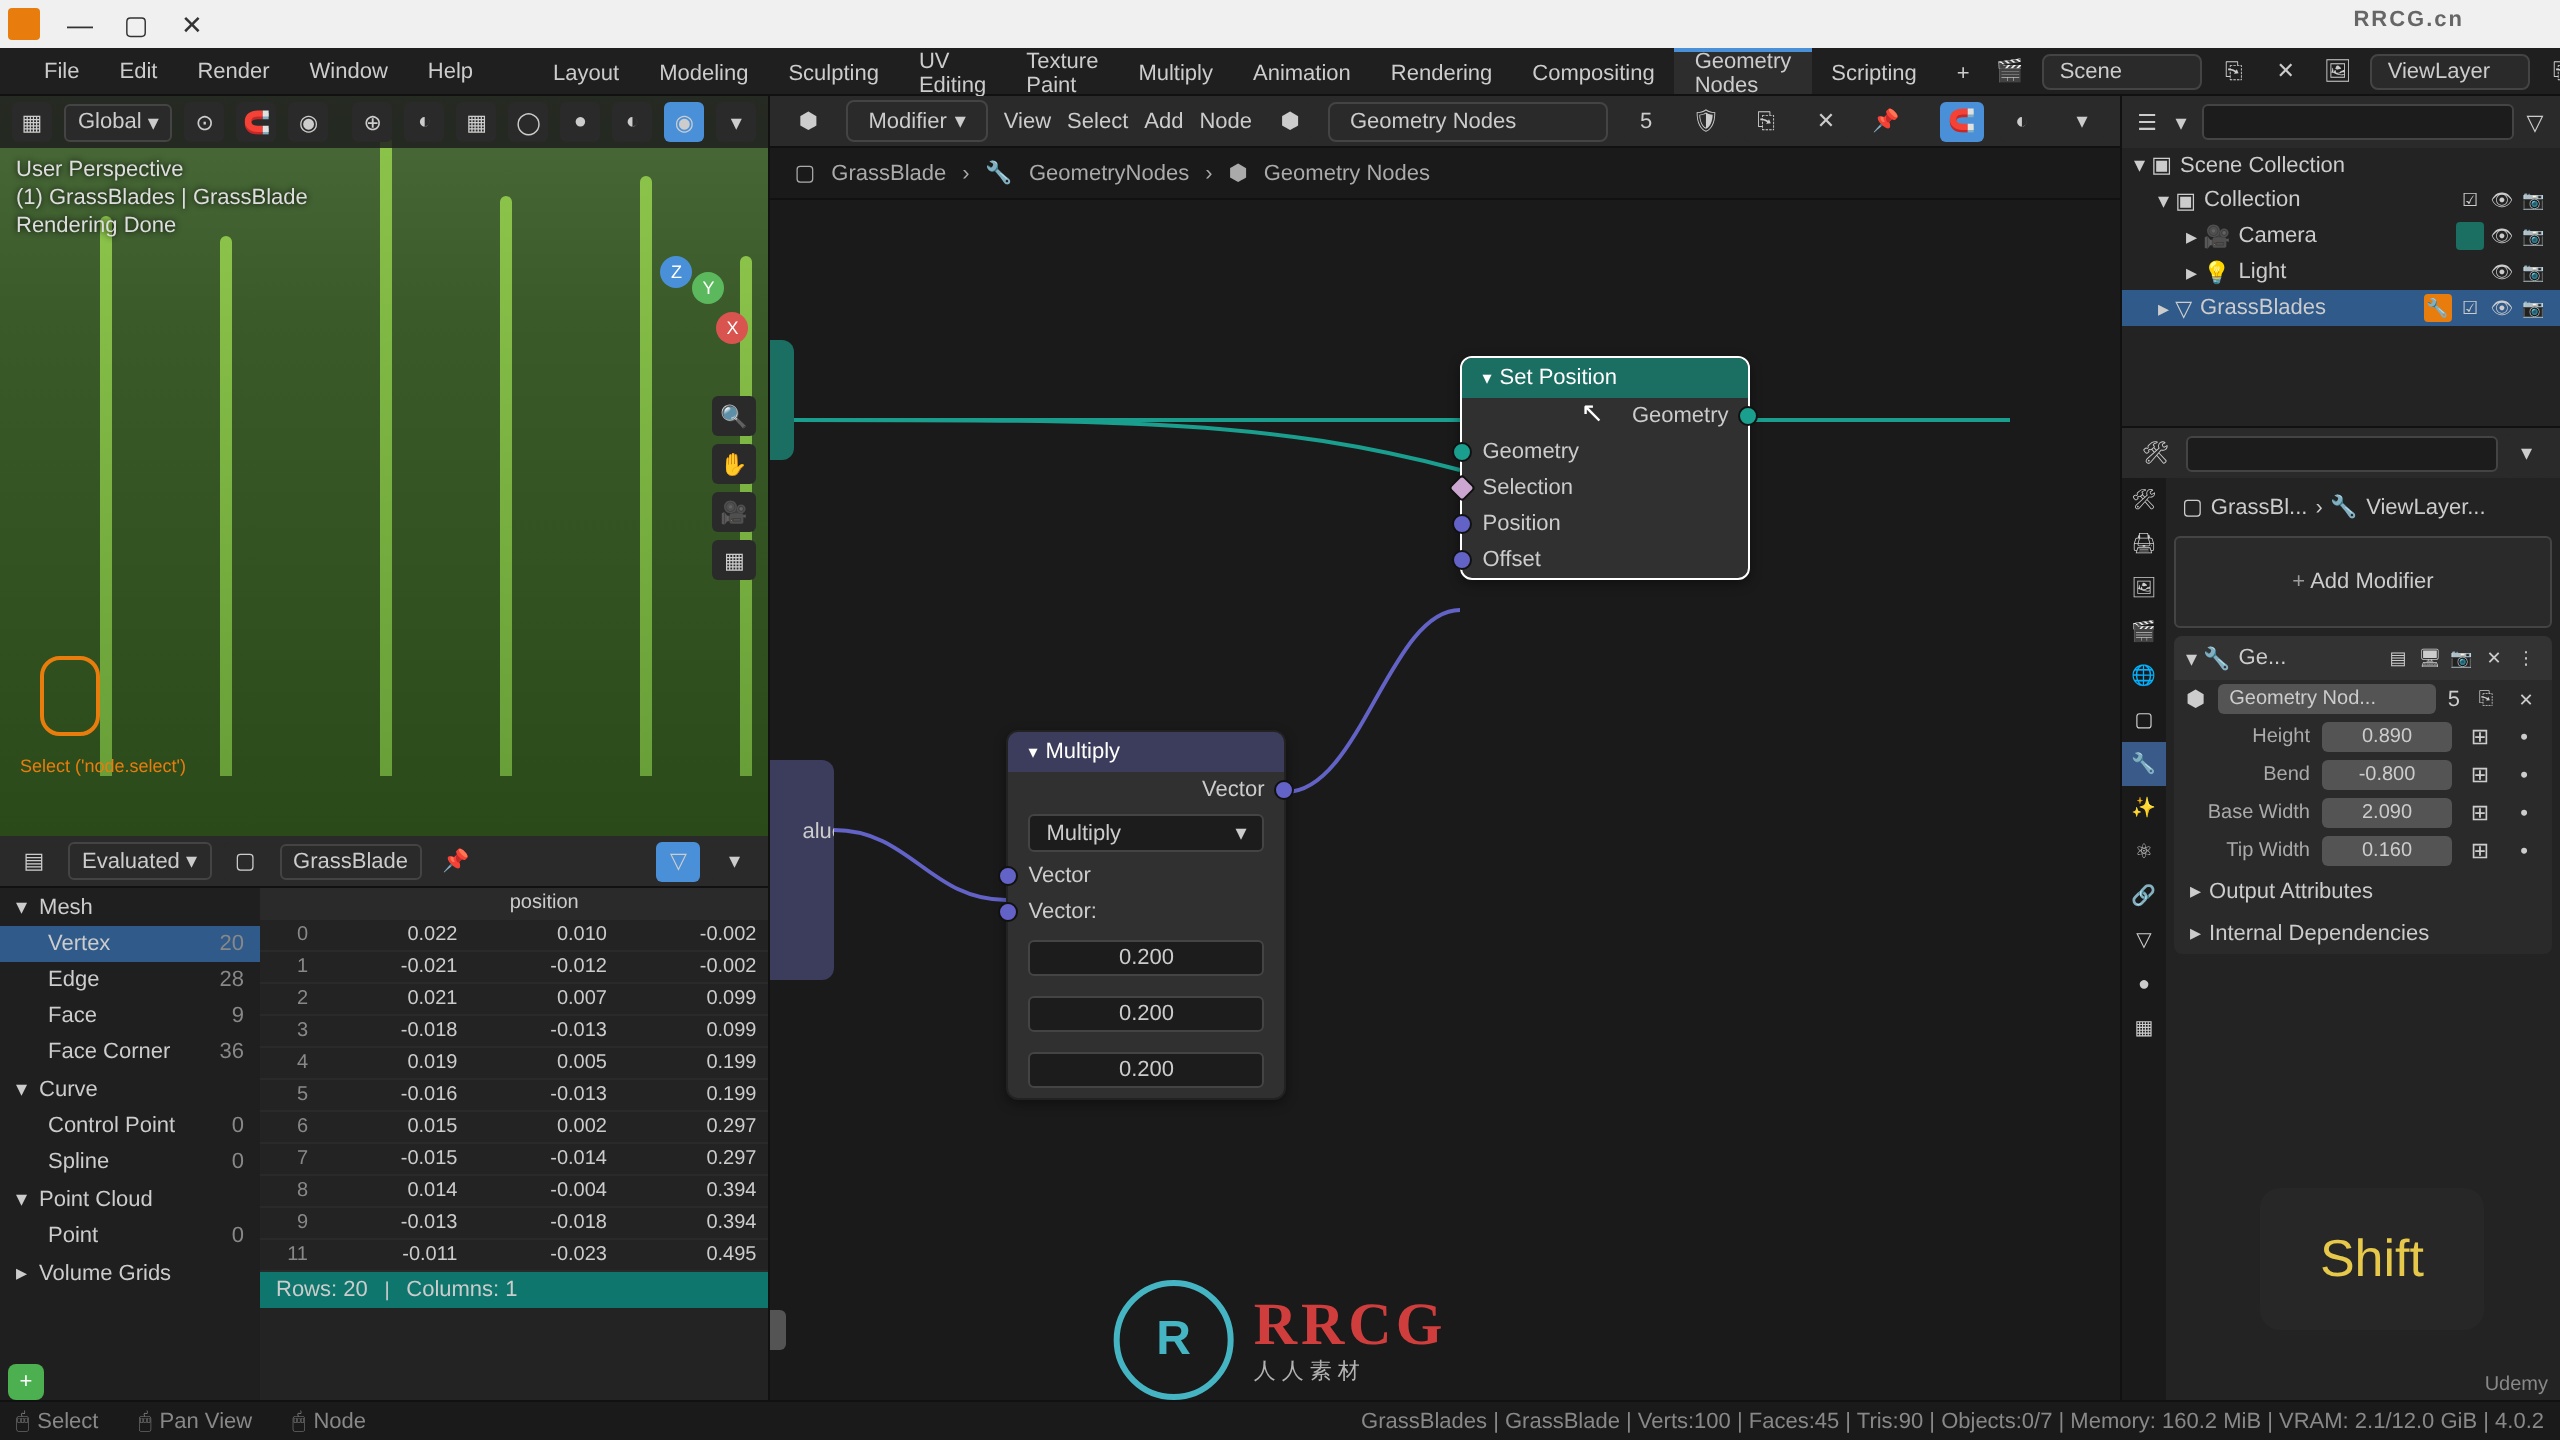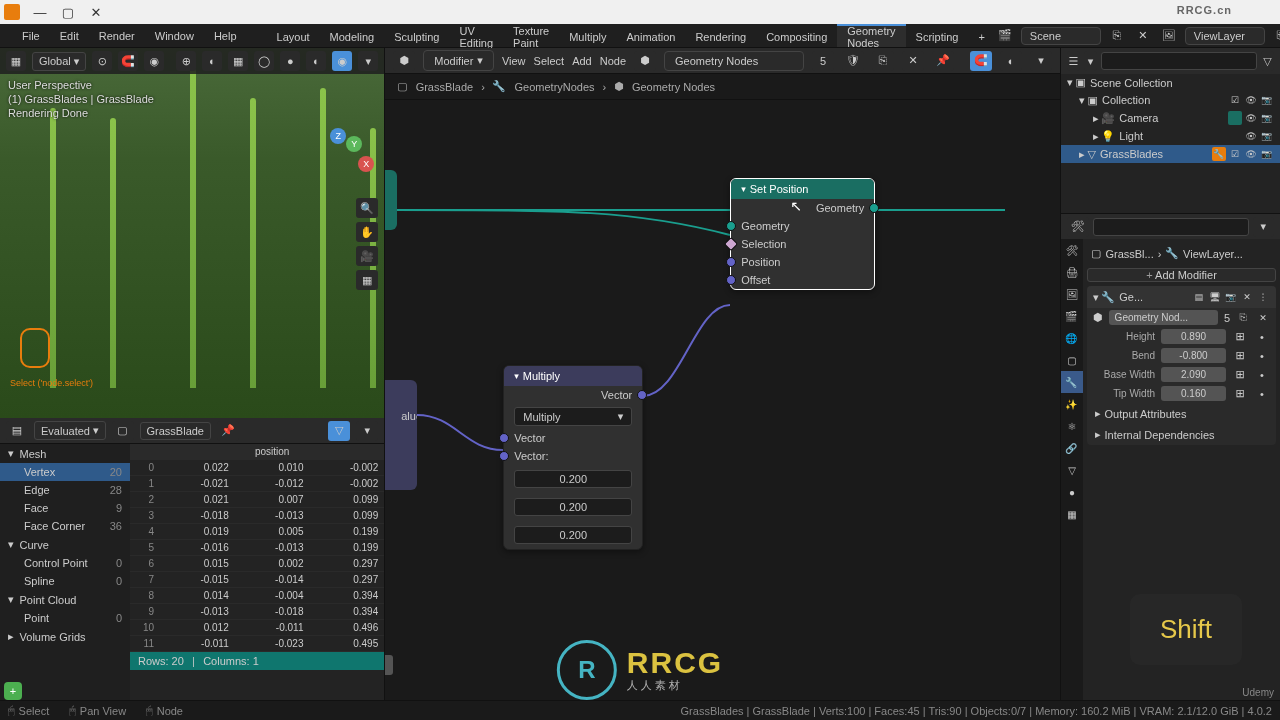--- a/index.html
+++ b/index.html
@@ -88,37 +88,37 @@
 .out-item.selected { background: #2f5a8a; }
 .out-item .icons { margin-left: auto; display: flex; gap: 2px; }
 .out-icon { width: 14px; height: 14px; display: inline-flex; align-items: center; justify-content: center; font-size: 9px; }
 
 .properties { flex: 1; display: flex; }
 .prop-tabs { width: 22px; background: #1a1a1a; display: flex; flex-direction: column; }
 .prop-tab { width: 22px; height: 22px; display: flex; align-items: center; justify-content: center; cursor: pointer; font-size: 10px; }
 .prop-tab.active { background: #3a5a8a; }
 .prop-body { flex: 1; overflow-y: auto; padding: 4px; }
 .prop-breadcrumb { display: flex; align-items: center; gap: 4px; padding: 4px; font-size: 10px; }
-.prop-btn-wide { background: #2a2a2a; border: 1px solid #444; border-radius: 3px; padding: 0; text-align: center; cursor: pointer; margin: 4px 0; }
+.prop-btn-wide { background: #2a2a2a; border: 1px solid #444; border-radius: 3px; padding: 16px; text-align: center; cursor: pointer; margin: 4px 0; }
 .prop-panel { background: #2a2a2a; border-radius: 4px; margin: 4px 0; }
 .prop-panel-header { padding: 4px 6px; display: flex; align-items: center; gap: 4px; background: #333; border-radius: 4px 4px 0 0; }
 .prop-field-row { display: flex; align-items: center; padding: 2px 6px; gap: 6px; }
 .prop-field-row .label { width: 62px; text-align: right; font-size: 10px; color: #aaa; }
 .prop-field-row .field { flex: 1; background: #545454; border-radius: 3px; padding: 2px 6px; text-align: center; font-size: 10px; }
 .prop-field-row .dots { width: 16px; text-align: center; cursor: pointer; }
 .prop-collapse { padding: 4px 8px; display: flex; align-items: center; gap: 4px; cursor: pointer; }
 
 .statusbar { height: 20px; background: #1a1a1a; display: flex; align-items: center; padding: 0 8px; font-size: 10px; color: #888; border-top: 1px solid #111; }
 .statusbar .sb-item { margin-right: 20px; display: flex; align-items: center; gap: 4px; }
 .statusbar .sb-right { margin-left: auto; }
 
 .shift-overlay { position: absolute; right: 38px; bottom: 55px; background: rgba(40,40,40,0.85); border-radius: 10px; padding: 20px 30px; color: #e6c84a; font-size: 26px; font-weight: 500; z-index: 100; }
 .watermark { position: absolute; left: 50%; bottom: 20px; transform: translateX(-50%); z-index: 90; display: flex; align-items: center; gap: 10px; opacity: 0.85; }
 .wm-circle { width: 60px; height: 60px; border: 3px solid #4dd0e1; border-radius: 50%; display: flex; align-items: center; justify-content: center; color: #4dd0e1; font-weight: bold; font-size: 24px; }
-.wm-text { color: #fde047; font-size: 30px; font-weight: bold; letter-spacing: 2px; line-height: 1; }
+.wm-text { color: #ef4444; font-size: 30px; font-weight: bold; letter-spacing: 2px; line-height: 1; font-family: Liberation Serif, serif; }
 .wm-sub { font-size: 11px; color: #ccc; letter-spacing: 3px; }
 .corner-wm { position: absolute; top: 4px; right: 48px; color: #666; font-weight: bold; letter-spacing: 1px; z-index: 20; font-size: 11px; }
 .udemy { position: absolute; right: 6px; bottom: 22px; color: #888; font-size: 10px; z-index: 50; }
 .green-plus { position: absolute; left: 4px; bottom: 20px; width: 18px; height: 18px; background: #4caf50; border-radius: 4px; display: flex; align-items: center; justify-content: center; color: #fff; z-index: 50; }
 </style>
 </head>
 <body>
 
 <div class="titlebar">
   <div class="icon"></div>
@@ -318,26 +318,20 @@
                   <td>-0.004</td>
                   <td>0.394</td>
                 </tr>
                 <tr>
                   <td>9</td>
                   <td>-0.013</td>
                   <td>-0.018</td>
                   <td>0.394</td>
                 </tr>
                 <tr>
-                  <td>10</td>
-                  <td>0.012</td>
-                  <td>-0.011</td>
-                  <td>0.496</td>
-                </tr>
-                <tr>
                   <td>11</td>
                   <td>-0.011</td>
                   <td>-0.023</td>
                   <td>0.495</td>
                 </tr>
               </tbody>
           </table>
           <div class="ss-footer"><span>Rows: 20</span> &nbsp; | &nbsp; <span>Columns: 1</span></div>
         </div>
       </div>

